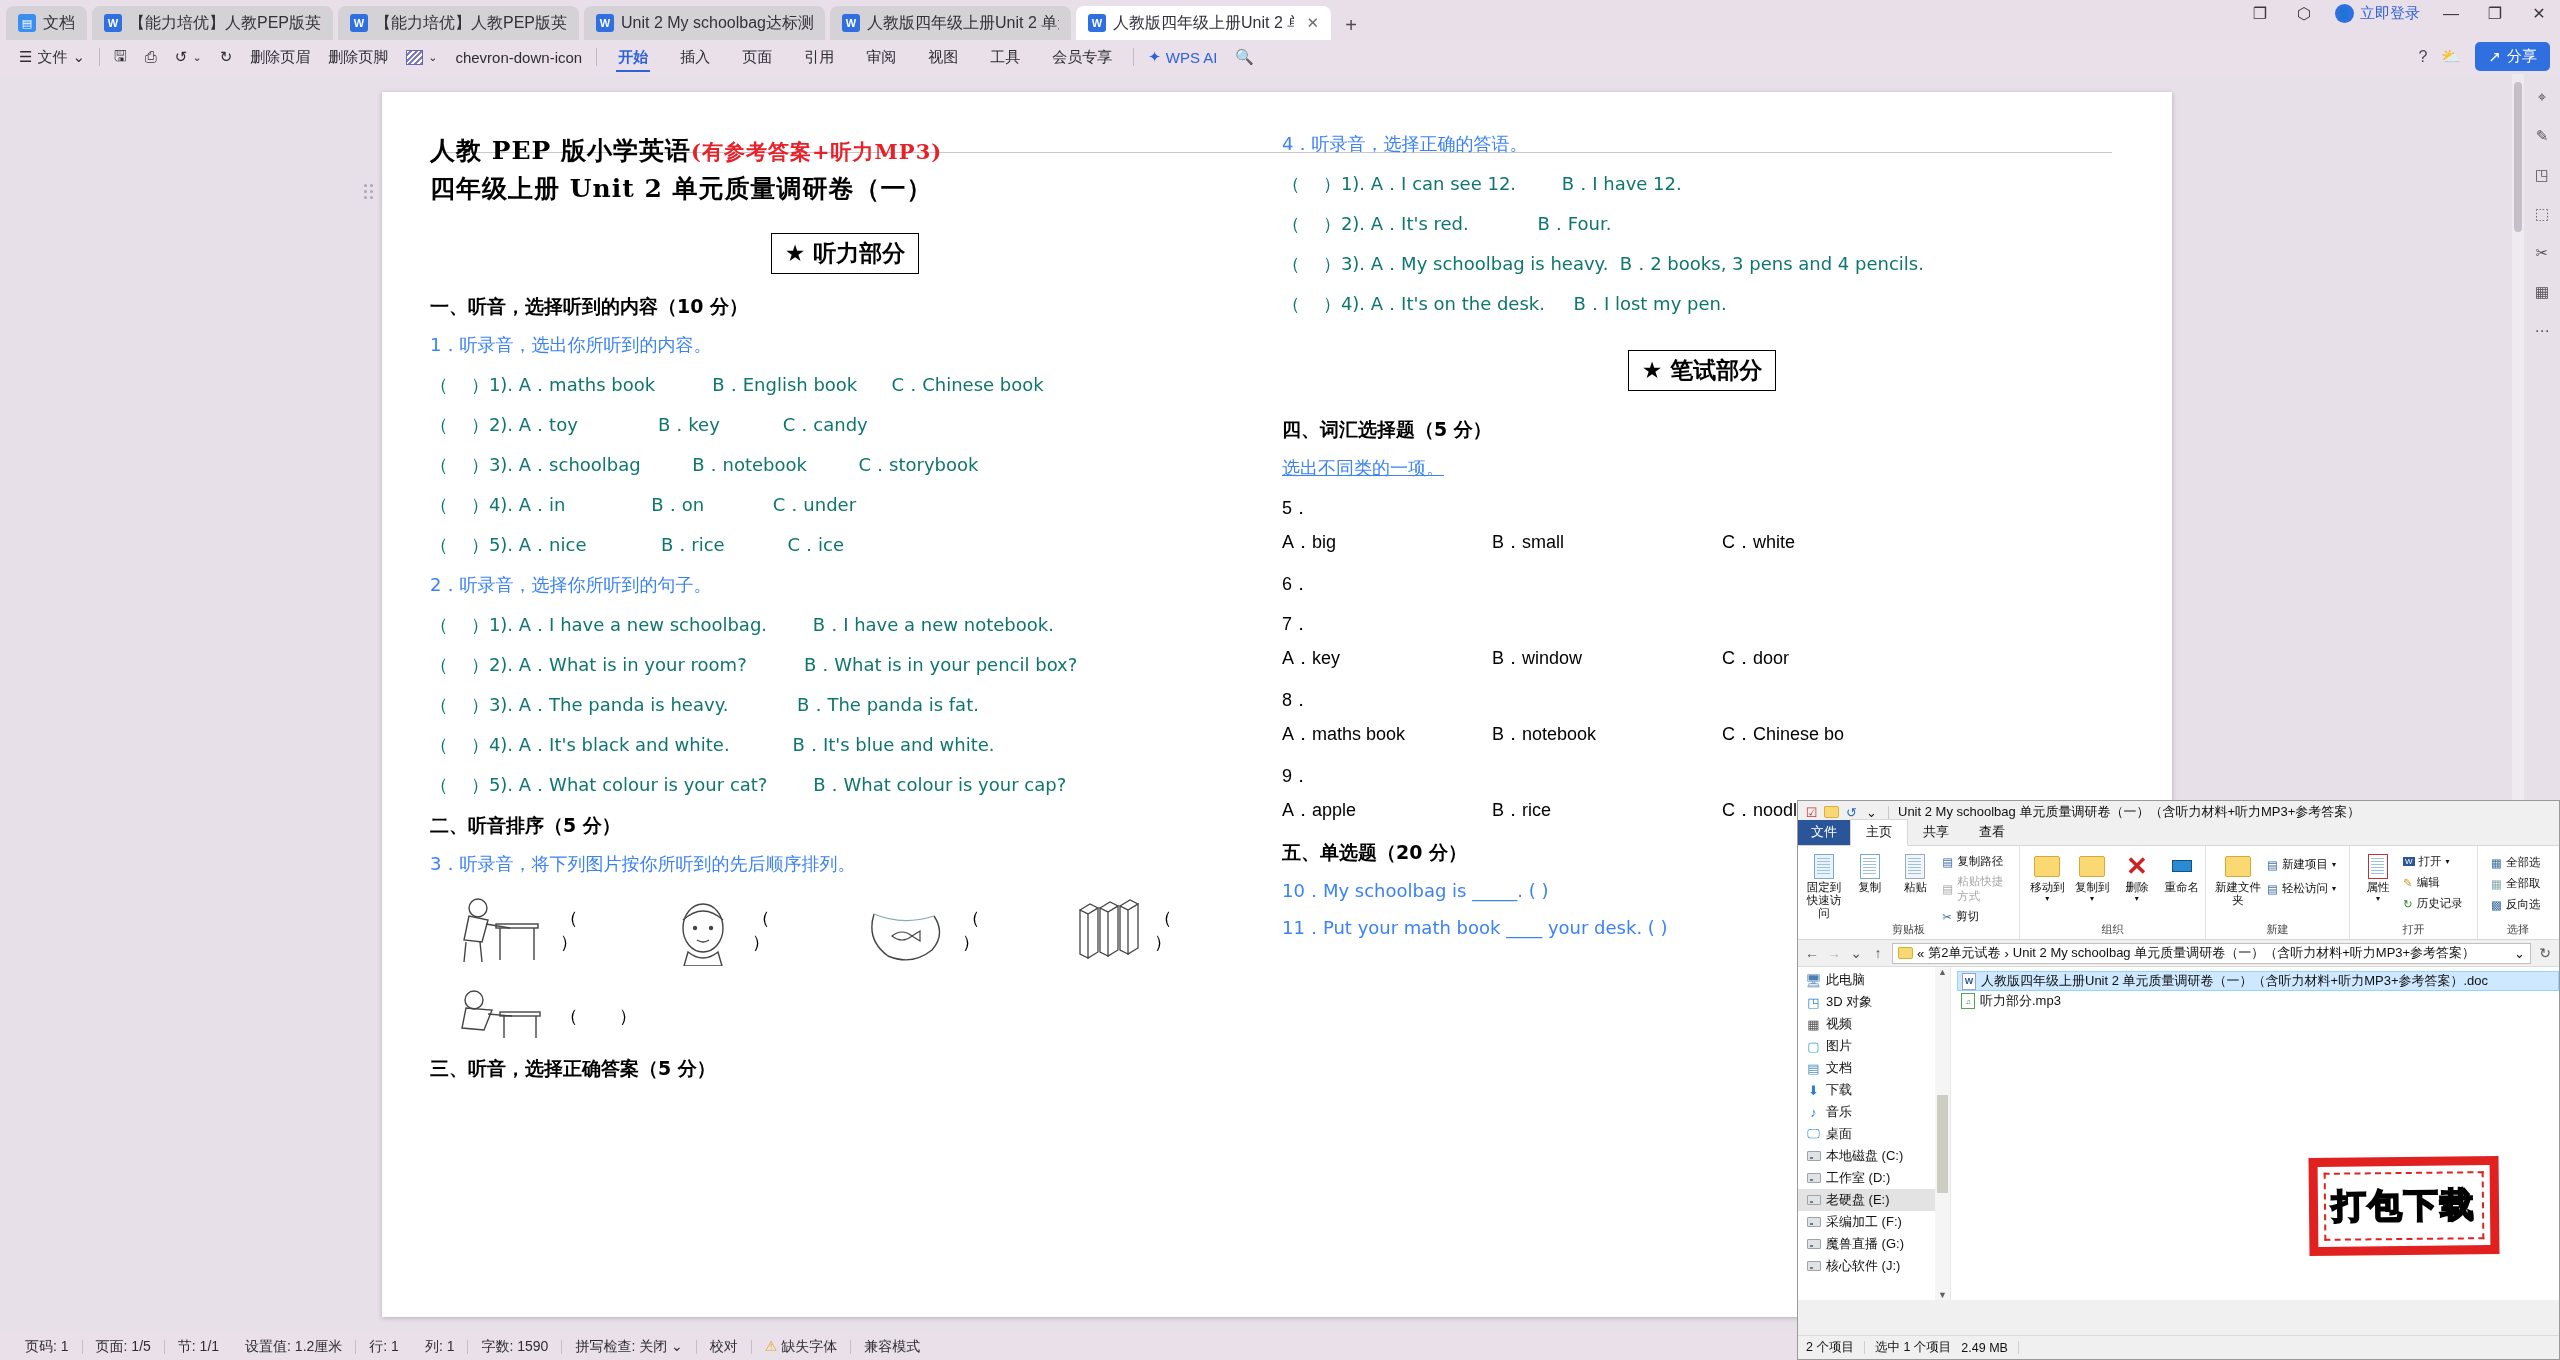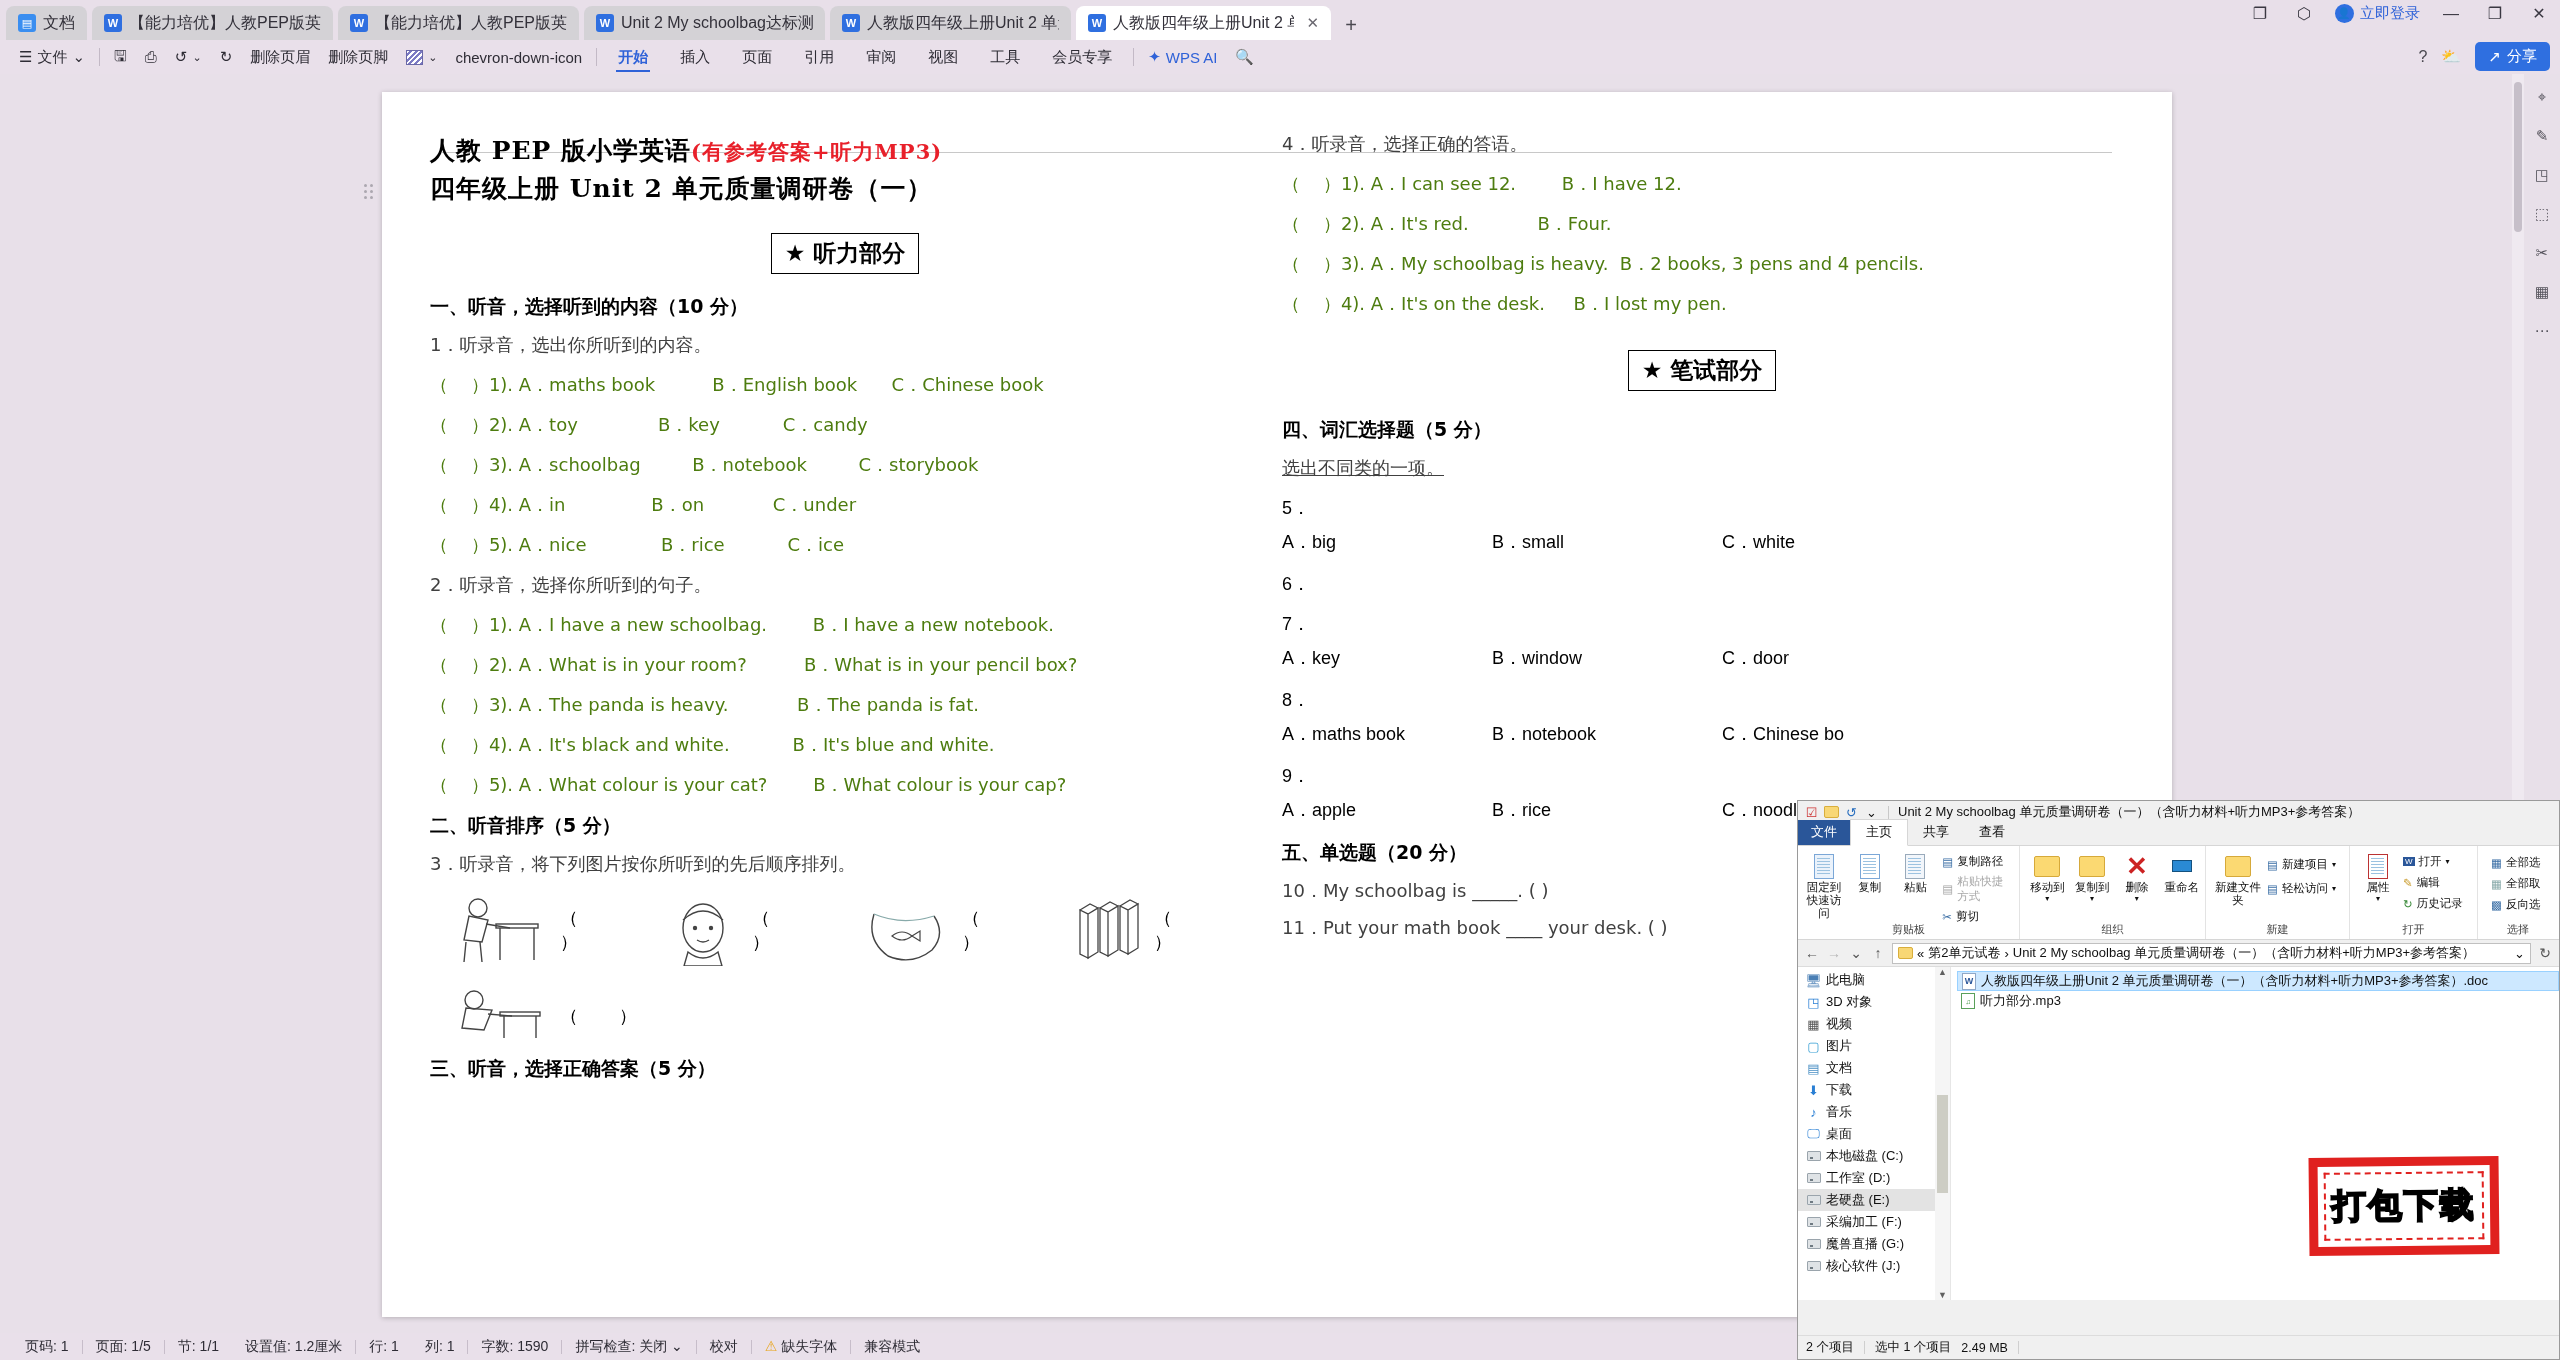--- a/index.html
+++ b/index.html
@@ -99,22 +99,22 @@
   }
   .doc-title .red { color: #e8202a; font-size: 21px; }
   .sec-banner {
     text-align: center; margin: 26px 0 20px;
   }
   .sec-banner span {
     display: inline-block; border: 1.5px solid #000; padding: 4px 13px;
     font-size: 23px; font-weight: bold; font-family: "DejaVu Sans", sans-serif;
   }
   .h2 { font-size: 19px; font-weight: bold; margin: 16px 0 13px; font-family: "DejaVu Sans", sans-serif; }
-  .q { font-size: 18px; margin: 13px 0; font-family: "DejaVu Sans", "Liberation Sans", sans-serif; color:#404040; }
-  .opt { font-size: 18px; margin: 16px 0; color: #4d7c0f; white-space: pre; font-family: "DejaVu Sans", "Liberation Sans", sans-serif;}
+  .q { font-size: 18px; margin: 13px 0; font-family: "DejaVu Sans", "Liberation Sans", sans-serif; color:#3b82f6; }
+  .opt { font-size: 18px; margin: 16px 0; color: #0f766e; white-space: pre; font-family: "DejaVu Sans", "Liberation Sans", sans-serif;}
   .underline-txt { text-decoration: underline; }
   .vocab-num { font-size: 18px; margin: 16px 0 6px; }
   .vocab-row { display: flex; font-size: 18px; margin: 10px 0 18px; }
   .vocab-row span { display: inline-block; }
   .vocab-row span:nth-child(1) { width: 210px; }
   .vocab-row span:nth-child(2) { width: 230px; }
 
   
   .pics { display: flex; align-items: flex-end; gap: 0; margin: 18px 0 4px; padding-left: 18px; }
   .pic { position: relative; margin-right: 6px; }

